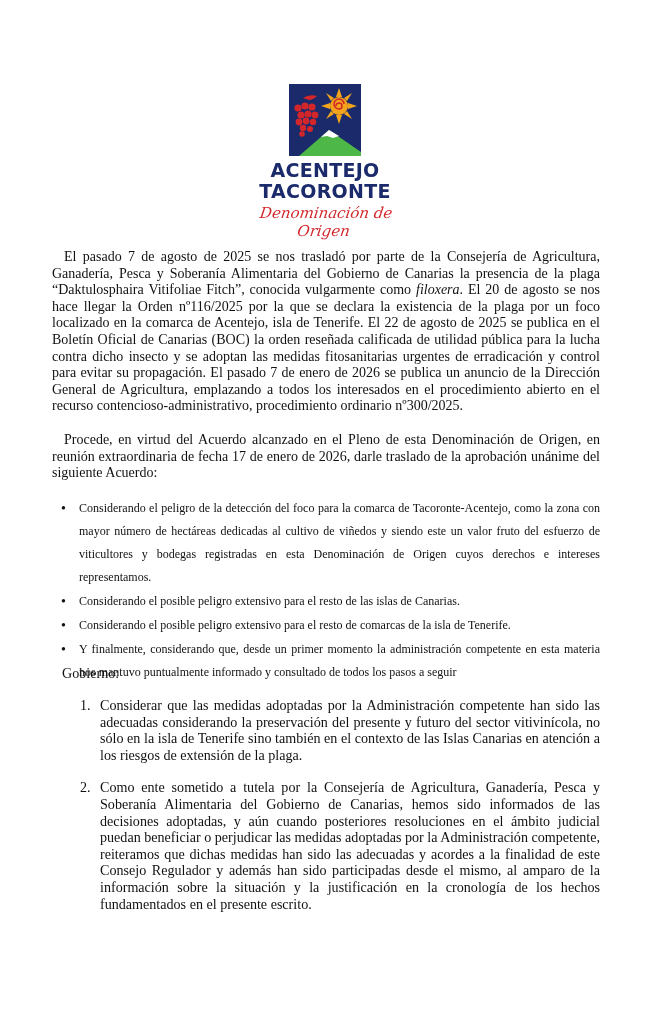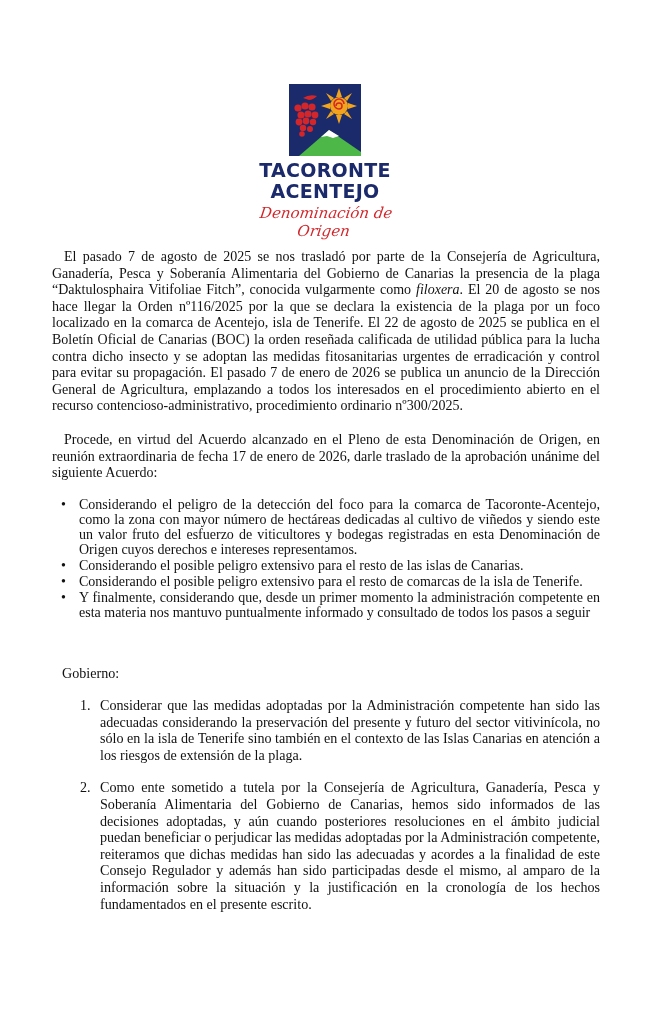--- a/index.html
+++ b/index.html
@@ -13,21 +13,21 @@
                color: #1b2a6b; font-size: 19px; line-height: 21px; letter-spacing: 0.3px; margin-top: 4px; }
   .logo-tagline { font-family: "DejaVu Serif", serif; font-style: italic; color: #d3262b;
                   font-size: 15px; margin-top: 2px; transform: skewX(-8deg); }
 
   .body-text { position: absolute; left: 52px; width: 548px; font-size: 14px; line-height: 16.6px; text-align: justify; }
   .para { margin: 0; text-indent: 12px; }
   #p1 { top: 249px; }
   #p2 { top: 432px; }
 
   ul.bullets { position: absolute; left: 52px; width: 548px; top: 497px; margin: 0; padding: 0; list-style: none;
-               font-size: 14px; line-height: 15px; text-align: justify; }
+               font-size: 12px; line-height: 23px; text-align: justify; }
   ul.bullets li { position: relative; padding-left: 27px; margin-bottom: 1px; }
   ul.bullets li::before { content: "\2022"; position: absolute; left: 9px; top: 0; font-size: 14px; }
 
   .acordamos { position: absolute; left: 62px; top: 665px; font-size: 14.1px; line-height: 16.6px; }
 
   ol.agreements { position: absolute; left: 80px; width: 520px; top: 697px; margin: 0; padding: 0; list-style: none;
                   font-size: 14.1px; line-height: 16.6px; text-align: justify; }
   ol.agreements li { position: relative; padding-left: 20px; }
   ol.agreements li .num { position: absolute; left: 0; top: 0; }
   ol.agreements li + li { margin-top: 16px; }
@@ -70,22 +70,22 @@
           <circle cx="24" cy="38" r="3.2"></circle>
         <circle cx="14" cy="44" r="3.2"></circle>
           <circle cx="21" cy="45" r="3"></circle>
           <circle cx="13" cy="50" r="2.8"></circle>
       </g>
 
       <polygon points="10,72 40,46 72,68 72,72" fill="#4db848"></polygon>
       <polygon points="32,53 40,46 50,52 44,54 38,52" fill="#ffffff"></polygon>
     </svg>
     <div class="logo-name">
+      <div>ACENTEJO</div>
       <div>TACORONTE</div>
-      <div>ACENTEJO</div>
     </div>
     <div class="logo-tagline">Denominación de Origen</div>
   </div>
 
   <p class="body-text para" id="p1"><span>El pasado 7 de agosto de 2025 se nos trasladó por parte de la Consejería de Agricultura, Ganadería, Pesca y Soberanía Alimentaria del Gobierno de Canarias la presencia de la plaga “Daktulosphaira Vitifoliae Fitch”, conocida vulgarmente como </span><em>filoxera</em><span>. El 20 de agosto se nos hace llegar la Orden nº116/2025 por la que se declara la existencia de la plaga por un foco localizado en la comarca de Acentejo, isla de Tenerife. El 22 de agosto de 2025 se publica en el Boletín Oficial de Canarias (BOC) la orden reseñada calificada de utilidad pública para la lucha contra dicho insecto y se adoptan las medidas fitosanitarias urgentes de erradicación y control para evitar su propagación. El pasado 7 de enero de 2026 se publica un anuncio de la Dirección General de Agricultura, emplazando a todos los interesados en el procedimiento abierto en el recurso contencioso-administrativo, procedimiento ordinario nº300/2025.</span></p>
 
   <p class="body-text para" id="p2">Procede, en virtud del Acuerdo alcanzado en el Pleno de esta Denominación de Origen, en reunión extraordinaria de fecha 17 de enero de 2026, darle traslado de la aprobación unánime del siguiente Acuerdo:</p>
 
   <ul class="bullets">
     <li>Considerando el peligro de la detección del foco para la comarca de Tacoronte-Acentejo, como la zona con mayor número de hectáreas dedicadas al cultivo de viñedos y siendo este un valor fruto del esfuerzo de viticultores y bodegas registradas en esta Denominación de Origen cuyos derechos e intereses representamos.</li>

